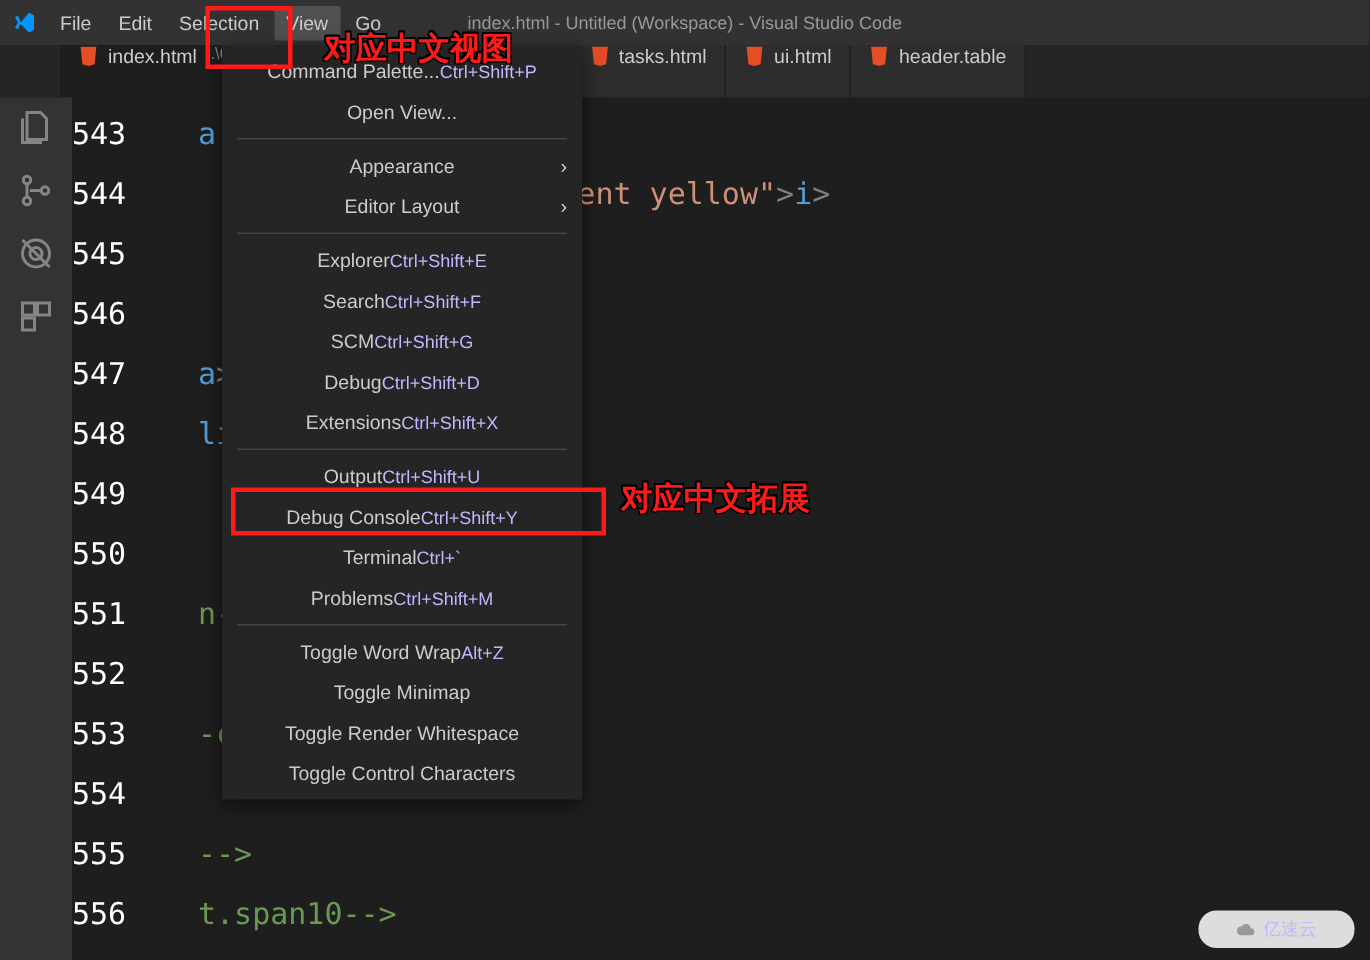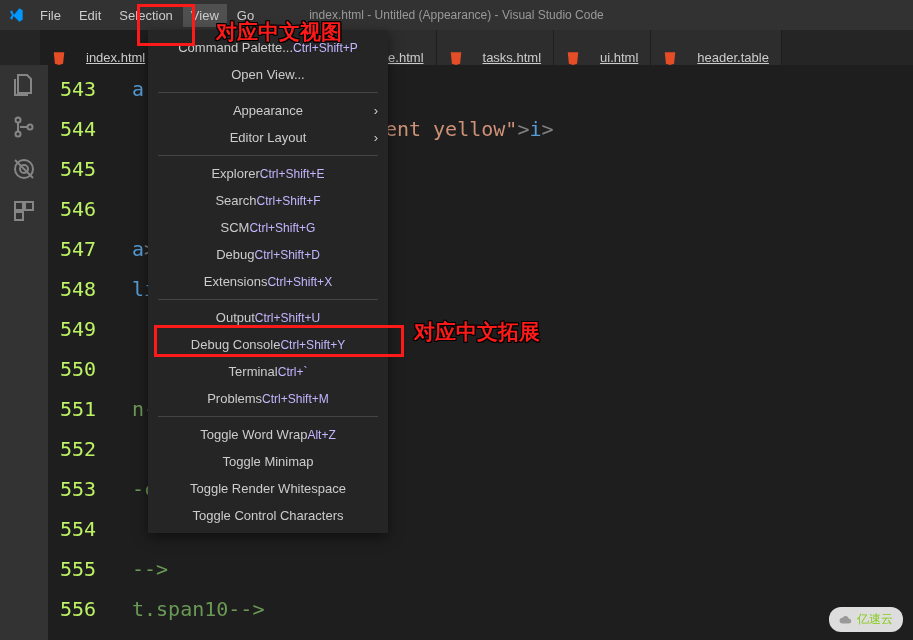--- a/index.html
+++ b/index.html
@@ -18,37 +18,36 @@
     .menu-item { padding: 4px 8px; cursor: pointer; color: #ccc; }
     .menu-item.active { background: #505050; }
     .title-text {
       position: absolute; left: 50%; transform: translateX(-50%);
       color: #999; font-size: 12px;
     }
     .tabbar {
       height: 35px; background: #252526; display: flex; padding-left: 40px;
     }
     .tab {
-      display: flex; align-items: flex-end; padding: 0 12px; gap: 20px;
+      display: flex; align-items: flex-start; padding: 0 12px; gap: 6px;
       background: #2d2d2d; border-right: 1px solid #1e1e1e; font-size: 13px;
       color: #ccc;
-      text-decoration: underline;
     }
     .tab.active { background: #1e1e1e; }
     .html-icon { width: 14px; height: 14px; fill: #e44d26; }
     .body-region { display: flex; position: absolute; top: 65px; bottom: 0; left: 0; right: 0; }
     .activitybar {
       width: 48px; background: #333333; display: flex; flex-direction: column;
       align-items: center; padding-top: 8px; gap: 18px;
     }
     .activity-icon { width: 24px; height: 24px; fill: #858585; stroke: #858585; }
     .editor-area { flex: 1; display: flex; }
     .gutter {
-      width: 84px; text-align: center; padding-right: 24px;
-      color: #bef264; font-family: Consolas, monospace; font-size: 20px;
+      width: 84px; text-align: left; padding-right: 24px;
+      color: #ffffff; font-family: Consolas, monospace; font-size: 20px;
       line-height: 40px; padding-top: 4px;
     }
     .code-area {
       flex: 1; font-family: Consolas, monospace; font-size: 20px;
       line-height: 40px; white-space: pre; padding-top: 4px;
     }
     .tag { color: #569cd6; }
     .attr { color: #9cdcfe; }
     .str { color: #ce9178; }
     .txt { color: #d4d4d4; }
@@ -72,41 +71,41 @@
     }
     .annotation {
       position: absolute; color: #ff1a1a; font-weight: 900;
       font-size: 21px; z-index: 21;
       text-shadow: 1px 0 #000, -1px 0 #000, 0 1px #000, 0 -1px #000,
                    1px 1px #000, -1px -1px #000, 1px -1px #000, -1px 1px #000;
       font-family: "Microsoft YaHei", sans-serif;
     }
     .watermark {
       position: absolute; right: 10px; bottom: 8px;
-      background: rgba(255,255,255,.85); color: #84cc16;
-      padding: 4px 10px; border-radius: 12px; font-size: 12px;
+      background: rgba(255,255,255,.85); color: #c4b5fd;
+      padding: 4px 25px; border-radius: 12px; font-size: 12px;
       display: flex; align-items: center; gap: 4px;
     }
     .cloud-icon { width: 14px; height: 14px; fill: #999; }
   </style>
 </head>
 <body>
 
 <div class="titlebar">
   <svg class="vscode-icon" viewBox="0 0 24 24">
       <path fill="#0098ff" d="M17 2l5 3v14l-5 3-9-9 9-11zM3 7l3-2 3 7-3 7-3-2 3-5-3-5z"></path>
     </svg>
   <div class="menubar" id="menubar">
       <div class="menu-item">File</div>
       <div class="menu-item">Edit</div>
       <div class="menu-item">Selection</div>
       <div class="menu-item active">View</div>
       <div class="menu-item">Go</div>
     </div>
-  <div class="title-text">index.html - Untitled (Appearance) - Visual Studio Code</div>
+  <div class="title-text">index.html - Untitled (Workspace) - Visual Studio Code</div>
 </div>
 
 <div class="tabbar" id="tabbar">
     <div class="tab active">
       <svg class="html-icon" viewBox="0 0 24 24">
         <path d="M3 2l2 20 7 2 7-2 2-20H3z"></path>
       </svg>
       <span>index.html</span>
       <span style="color:#888;font-size:11px">..\01_</span>
     </div>

